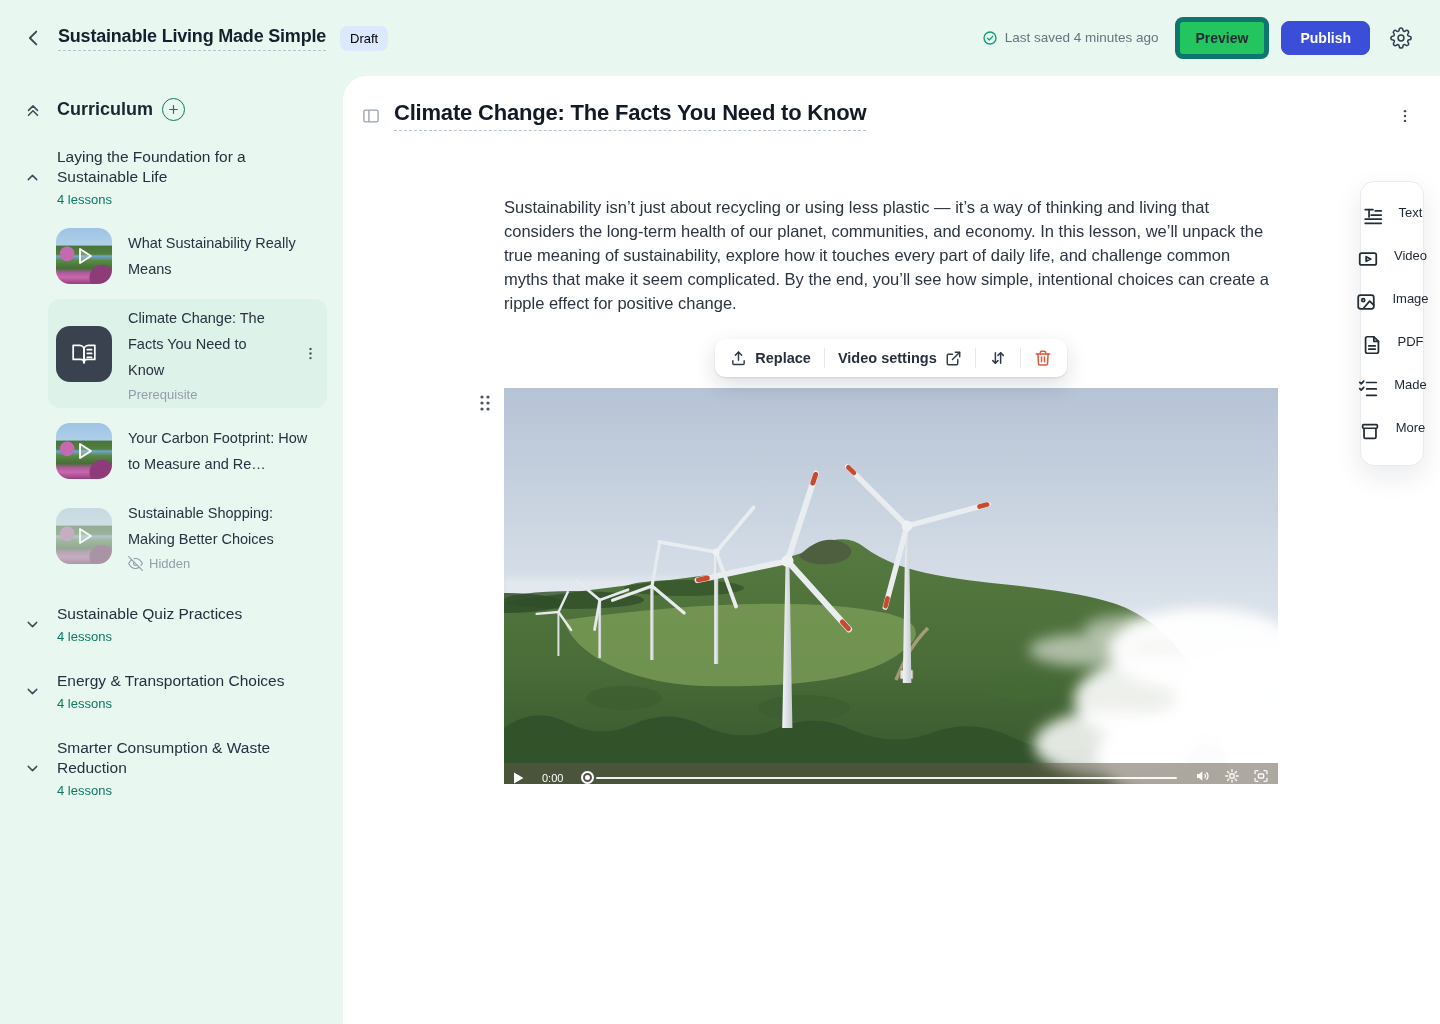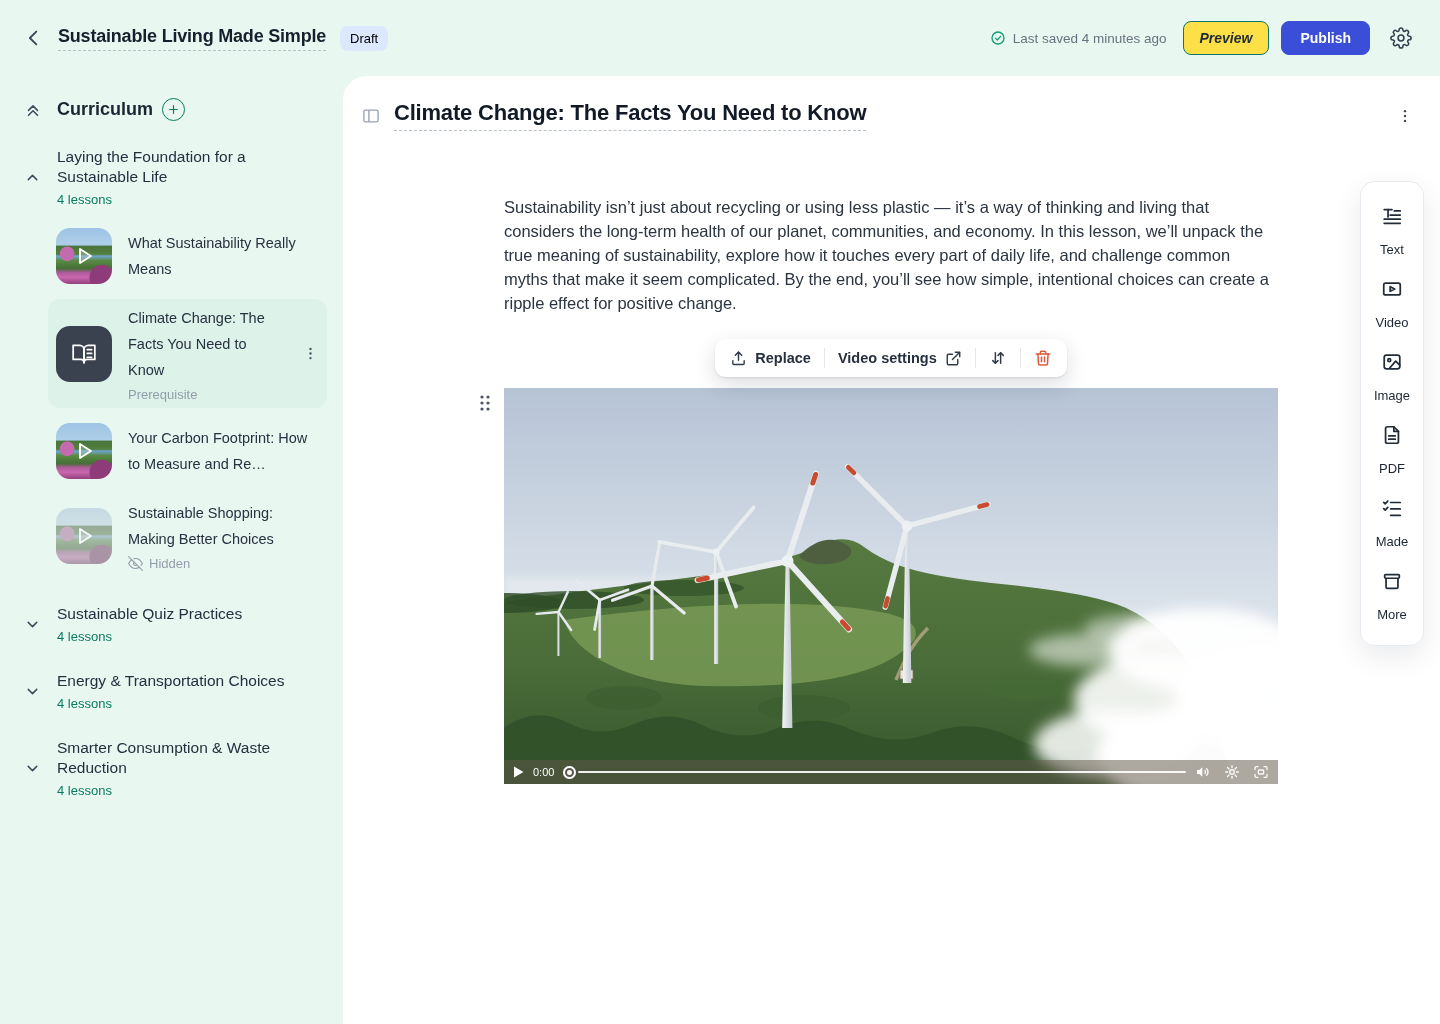--- a/index.html
+++ b/index.html
@@ -21,23 +21,23 @@
   .back-btn { width:24px; height:24px; display:grid; place-items:center; color:#3c4654; cursor:pointer; }
   .course-title {
     margin-left:12px; font-size:18px; font-weight:700; letter-spacing:-.2px; color:#16202c;
     border-bottom:1.5px dashed #b7c2cc; padding-bottom:3px;
   }
   .badge-draft {
     margin-left:14px; background:#dbe8fd; color:#000000; font-size:13px; font-weight:500;
     padding:5px 10px; border-radius:8px;
   }
   .header-right { margin-left:auto; display:flex; align-items:center; gap:12px; }
-  .saved { display:flex; align-items:center; gap:7px; color:#69727e; font-size:13.5px; margin-right:4px; }
+  .saved { display:flex; align-items:flex-start; gap:7px; color:#69727e; font-size:13.5px; margin-right:4px; }
   .btn { border-radius:8px; font-size:14px; font-weight:600; padding:8px 16px; cursor:pointer; font-family:inherit; }
-  .btn-preview { background:#fde047; border:1px solid #0f766e; color:#1f2a37;font-style:italic; }
+  .btn-preview { background:#22c55e; border:5px solid #0f766e; color:#1f2a37; }
   .btn-publish { background:#3b4ed8; border:1px solid #3b4ed8; color:#fff; padding:8px 18px; }
   .gear-btn { width:26px; height:26px; color:#333f4d; display:grid; place-items:center; margin-left:6px; cursor:pointer; }
 
   
   .sidebar { position:absolute; left:0; top:76px; width:343px; bottom:0; padding-top:22px; }
   .curriculum-row { display:flex; align-items:center; padding:0 16px 0 24px; margin-bottom:26px; }
   .collapse-all { color:#3e4a58; width:18px; height:18px; cursor:pointer; }
   .curriculum-title { margin-left:15px; font-size:18px; font-weight:700; color:#1b2531; }
   .add-section {
     margin-left:9px; width:23px; height:23px; border-radius:50%;
@@ -96,42 +96,42 @@
   .tb-btn { display:flex; align-items:center; gap:8px; font-size:14.5px; font-weight:600; color:#27303e; cursor:pointer; background:none; border:none; font-family:inherit; }
   .tb-icon { width:17px; height:17px; color:#2f3a48; }
   .tb-sep { width:1px; height:20px; background:#e4e9ee; }
   .tb-trash { color:#df5a3c; width:18px; height:18px; cursor:pointer; }
 
   .video-block { position:relative; width:774px; height:396px; }
   .drag-handle { position:absolute; left:-26px; top:6px; width:14px; height:18px; color:#4a5462; cursor:grab; }
   .video-frame { width:774px; height:396px; overflow:hidden; background:#cdd6e0; }
   .controls {
     position:absolute; left:0; right:0; bottom:0; height:21px;
-    display:flex; align-items:center; gap:9px; padding:12px 9px;
+    display:flex; align-items:flex-end; gap:18px; padding:0 9px;
     background:rgba(97,88,73,.52);
   }
   .ctrl-play { width:11px; height:12px; cursor:pointer; }
   .ctrl-time { color:#fff; font-size:11px; }
   .scrubber { flex:1; display:flex; align-items:center; }
   .knob {
     width:13px; height:13px; border-radius:50%; background:#fff; flex-shrink:0; cursor:pointer;
     box-shadow:inset 0 0 0 2px #fff, inset 0 0 0 4px rgba(60,55,45,.85);
   }
   .track { flex:1; height:2px; background:rgba(255,255,255,.92); margin-left:2px; border-radius:1px; cursor:pointer; }
   .ctrl-right { display:flex; align-items:center; gap:13px; color:#fff; }
   .ctrl-ic { width:16px; height:16px; cursor:pointer; opacity:.95; }
 
   
   .palette {
     position:absolute; left:1360px; top:181px; width:64px; z-index:3;
     background:#fff; border:1px solid #e8ecf0; border-radius:14px;
     box-shadow:0 10px 28px rgba(16,24,40,.09);
     display:flex; flex-direction:column; align-items:center; gap:21px; padding:23px 0;
   }
-  .p-item { display:flex; flex-direction:column; align-items:center; gap:15px; cursor:pointer; }
+  .p-item { display:flex; flex-direction:row; align-items:flex-start; gap:15px; cursor:pointer; }
   .p-item svg { width:22px; height:22px; color:#222c38; }
   .p-label { font-size:13px; color:#1d2733; font-weight:500; }
 </style>
 </head>
 <body>
 
 <div class="header">
   <span class="back-btn">
     <svg viewBox="0 0 24 24" width="22" height="22" fill="none" stroke="currentColor" stroke-width="2" stroke-linecap="round" stroke-linejoin="round">
         <polyline points="14.5 5 7.5 12 14.5 19"></polyline>

